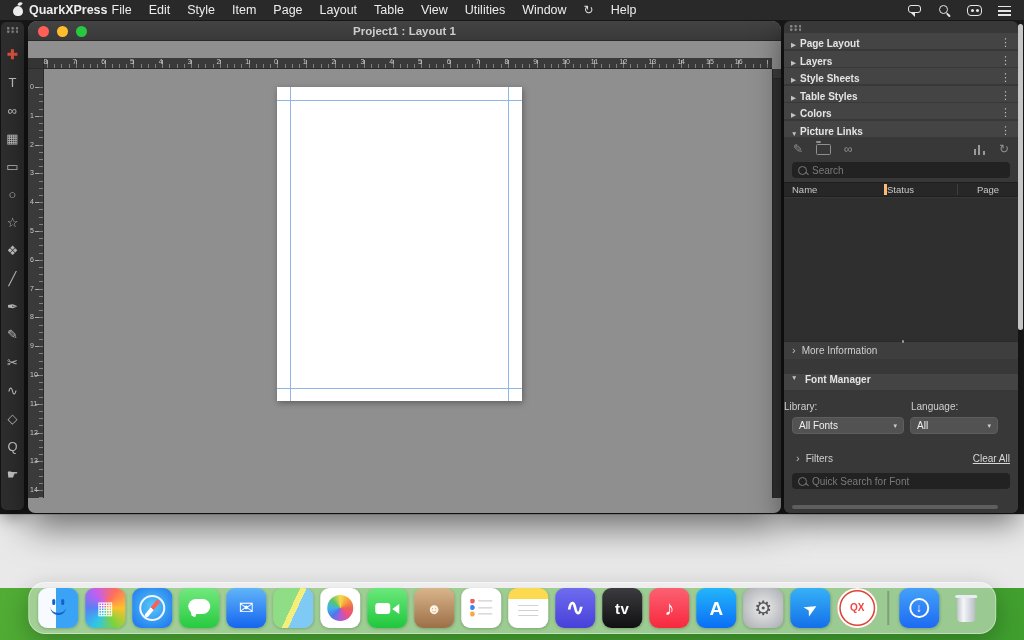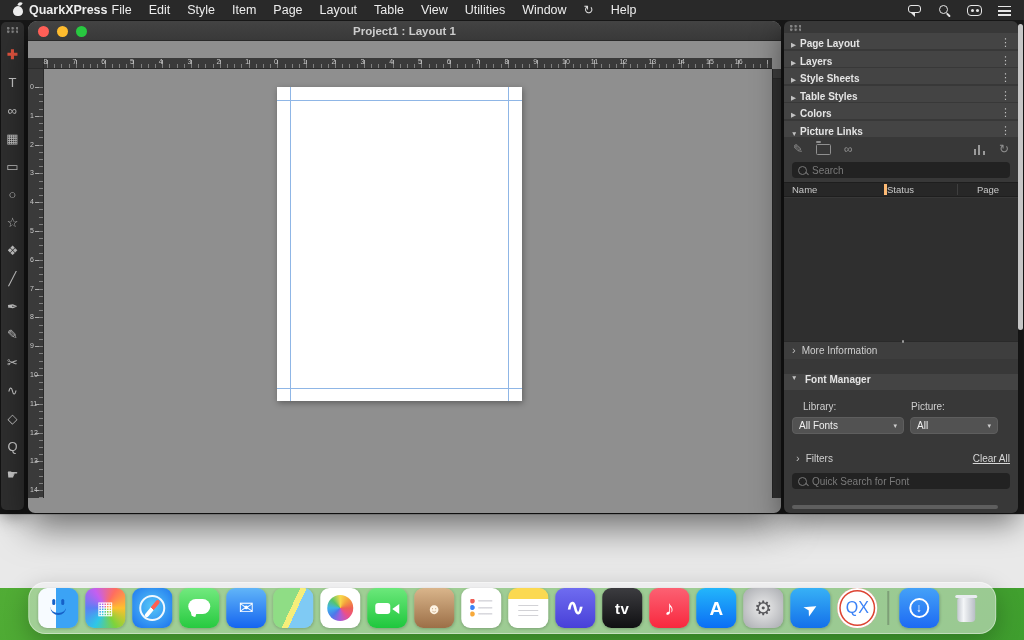--- a/index.html
+++ b/index.html
@@ -122,21 +122,21 @@
   .c3{flex:1;text-align:center;border-left:1px solid #3e3e3e}
   .pl-list{position:absolute;top:177px;left:0;right:0;height:143px;background:#2f2f2f}
   .pl-more{position:absolute;top:320px;left:0;right:0;height:18px;background:#3e3e3e;border-top:1px solid #2a2a2a;
     box-sizing:border-box;display:flex;align-items:center;gap:6px;padding-left:8px}
   .tri2{font-size:11px;color:#bbbbbb;line-height:11px}
   .mtext{font-size:10px;color:#cfcfcf}
   .mi-dot{position:absolute;right:114px;top:-2px;width:2.5px;height:2.5px;border-radius:50%;background:#9a9a9a}
   .fm-header{position:absolute;top:353px;left:0;right:0;height:16px;background:#444444;display:flex;align-items:flex-start;gap:6px;
     padding:0 7px;box-sizing:border-box}
   .fm-label{position:absolute;font-size:10px;color:#cfcfcf}
-  .fm-lib-label{top:380px;left:19px}
+  .fm-lib-label{top:380px;left:0}
   .fm-lang-label{top:380px;left:127px}
   .dropdown{position:absolute;top:396px;height:17px;background:#525252;border:1px solid #5e5e5e;border-radius:4px;
     box-sizing:border-box;display:flex;align-items:center;padding:0 6px;font-size:10px;color:#f0f0f0}
   .fm-dd1{left:8px;width:112px}
   .fm-dd2{left:126px;width:88px}
   .dd-arrow{margin-left:auto;font-size:7px;color:#cfcfcf}
   .fm-filters{position:absolute;top:429px;left:0;right:0;height:16px;display:flex;align-items:center;gap:6px;padding-left:12px}
   .clear-all{position:absolute;right:8px;font-size:10px;color:#d8d8d8;text-decoration:underline}
   .fm-search{position:absolute;top:452px;left:8px;right:8px;height:16px}
   .fm-hscroll{position:absolute;top:484px;left:8px;right:20px;height:4px;background:#5e5e5e;border-radius:2px}
@@ -192,21 +192,21 @@
   .tv .glyph{font-size:15px;font-weight:700;letter-spacing:.5px}
   .music{background:linear-gradient(180deg,#fc6173,#f8283e)}
   .music .glyph{font-size:20px;font-weight:400}
   .appstore{background:linear-gradient(180deg,#23b6fb,#0b6ef5)}
   .appstore .glyph{font-size:19px;font-weight:800}
   .settings{background:radial-gradient(circle,#ececec,#a9abb0)}
   .settings .glyph{font-size:20px;color:#58585c;font-weight:400}
   .blueapp{background:linear-gradient(180deg,#37b1f6,#1470ea)}
   .blueapp .glyph{font-size:15px;transform:rotate(-30deg)}
   .qx{background:#ffffff;border-radius:50%;box-shadow:inset 0 0 0 2px #ffffff,inset 0 0 0 3.5px #dd4433}
-  .qx .glyph{font-size:16px;font-weight:400;color:#3b82f6}
+  .qx .glyph{font-size:10px;font-weight:700;color:#ef4444}
   .downloads{background:linear-gradient(180deg,#44a1f8,#1d6af3)}
   .downloads .glyph{width:20px;height:20px;border:2px solid #fff;border-radius:50%;display:flex;align-items:center;
     justify-content:center;font-size:12px;font-weight:700;box-sizing:border-box}
   .trash{background:transparent;box-shadow:none}
   .trash::before{content:'';position:absolute;left:11px;top:10px;width:18px;height:24px;border-radius:2px 2px 4px 4px;
     background:linear-gradient(90deg,#c3c8cf,#f4f6f8 35%,#b8bdc5)}
   .trash::after{content:'';position:absolute;left:9px;top:7px;width:22px;height:3px;background:#e9ecf0;border-radius:2px}
 </style>
 </head>
 <body>
@@ -390,21 +390,21 @@
     <span class="tri2">›</span>
     <span class="mtext">More Information</span>
   </div>
 
   <div class="fm-header">
     <span class="tri">▼</span>
     <span class="plabel">Font Manager</span>
   </div>
 
   <span class="fm-label fm-lib-label">Library:</span>
-  <span class="fm-label fm-lang-label">Picture:</span>
+  <span class="fm-label fm-lang-label">Language:</span>
 
   <div class="dropdown fm-dd1">
     <span>All Fonts</span>
     <span class="dd-arrow">▾</span>
   </div>
   <div class="dropdown fm-dd2">
     <span>All</span>
     <span class="dd-arrow">▾</span>
   </div>
 

